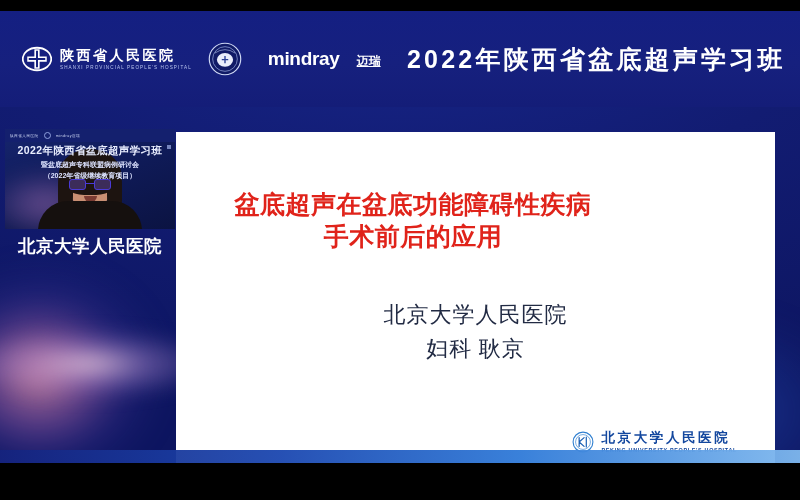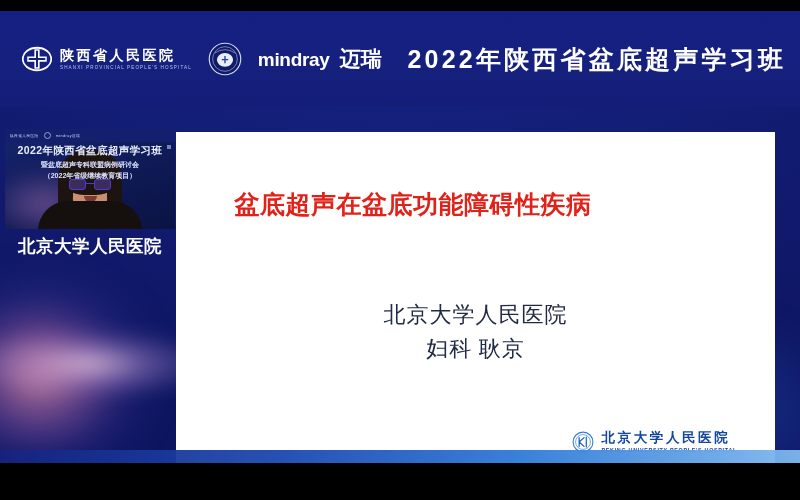--- a/index.html
+++ b/index.html
@@ -73,25 +73,25 @@
     font-size:14px; color:#ffffff; letter-spacing:2.5px; font-weight:bold;
     white-space:nowrap;
   }
   .logo-shanxi-en {
     font-size:4.6px; color:#b9c4ee; letter-spacing:1.1px; margin-top:3px;
     white-space:nowrap;
   }
 
   .seal { width:34px; height:34px; position:relative; margin-left:6px; }
 
-  .logo-mindray { display:flex; align-items:baseline; gap:10px; margin-left:6px; }
+  .logo-mindray { display:flex; align-items:baseline; gap:17px; margin-left:16px; }
   .mindray-en {
     font-size:19px; color:#ffffff; font-weight:600; letter-spacing:-0.3px;
   }
-  .mindray-cn { font-size:21px; color:#ffffff; font-weight:bold; letter-spacing:0px; }
+  .mindray-cn { font-size:12px; color:#ffffff; font-weight:bold; letter-spacing:0px;text-decoration:underline; }
 
   .banner-titles {
     margin-left:24px; text-align:center; flex:1; padding-right:12px;
   }
   .banner-title-main {
     font-size:25px; font-weight:bold; color:#ffffff; letter-spacing:3.2px;
     white-space:nowrap; line-height:1.08;
   }
   .banner-title-sub {
     font-size:13.5px; font-weight:bold; color:#ffffff; letter-spacing:0.2px;
@@ -323,20 +323,21 @@
         </div>
         <span class="sv-corner"></span>
       </div>
 
       <div class="speaker-org">北京大学人民医院</div>
     </div>
 
     <div class="slide">
       <div class="slide-title">
         <div>盆底超声在盆底功能障碍性疾病</div>
+        <div>手术前后的应用</div>
       </div>
       <div class="slide-body">
         <div>北京大学人民医院</div>
         <div>妇科  耿京</div>
       </div>
 
       <div class="slide-logo">
         <span class="sl-mark">
           <svg viewBox="0 0 40 40" width="22" height="22">
             <circle cx="20" cy="20" r="18" fill="none" stroke="#2f7fd0" stroke-width="2"></circle>

